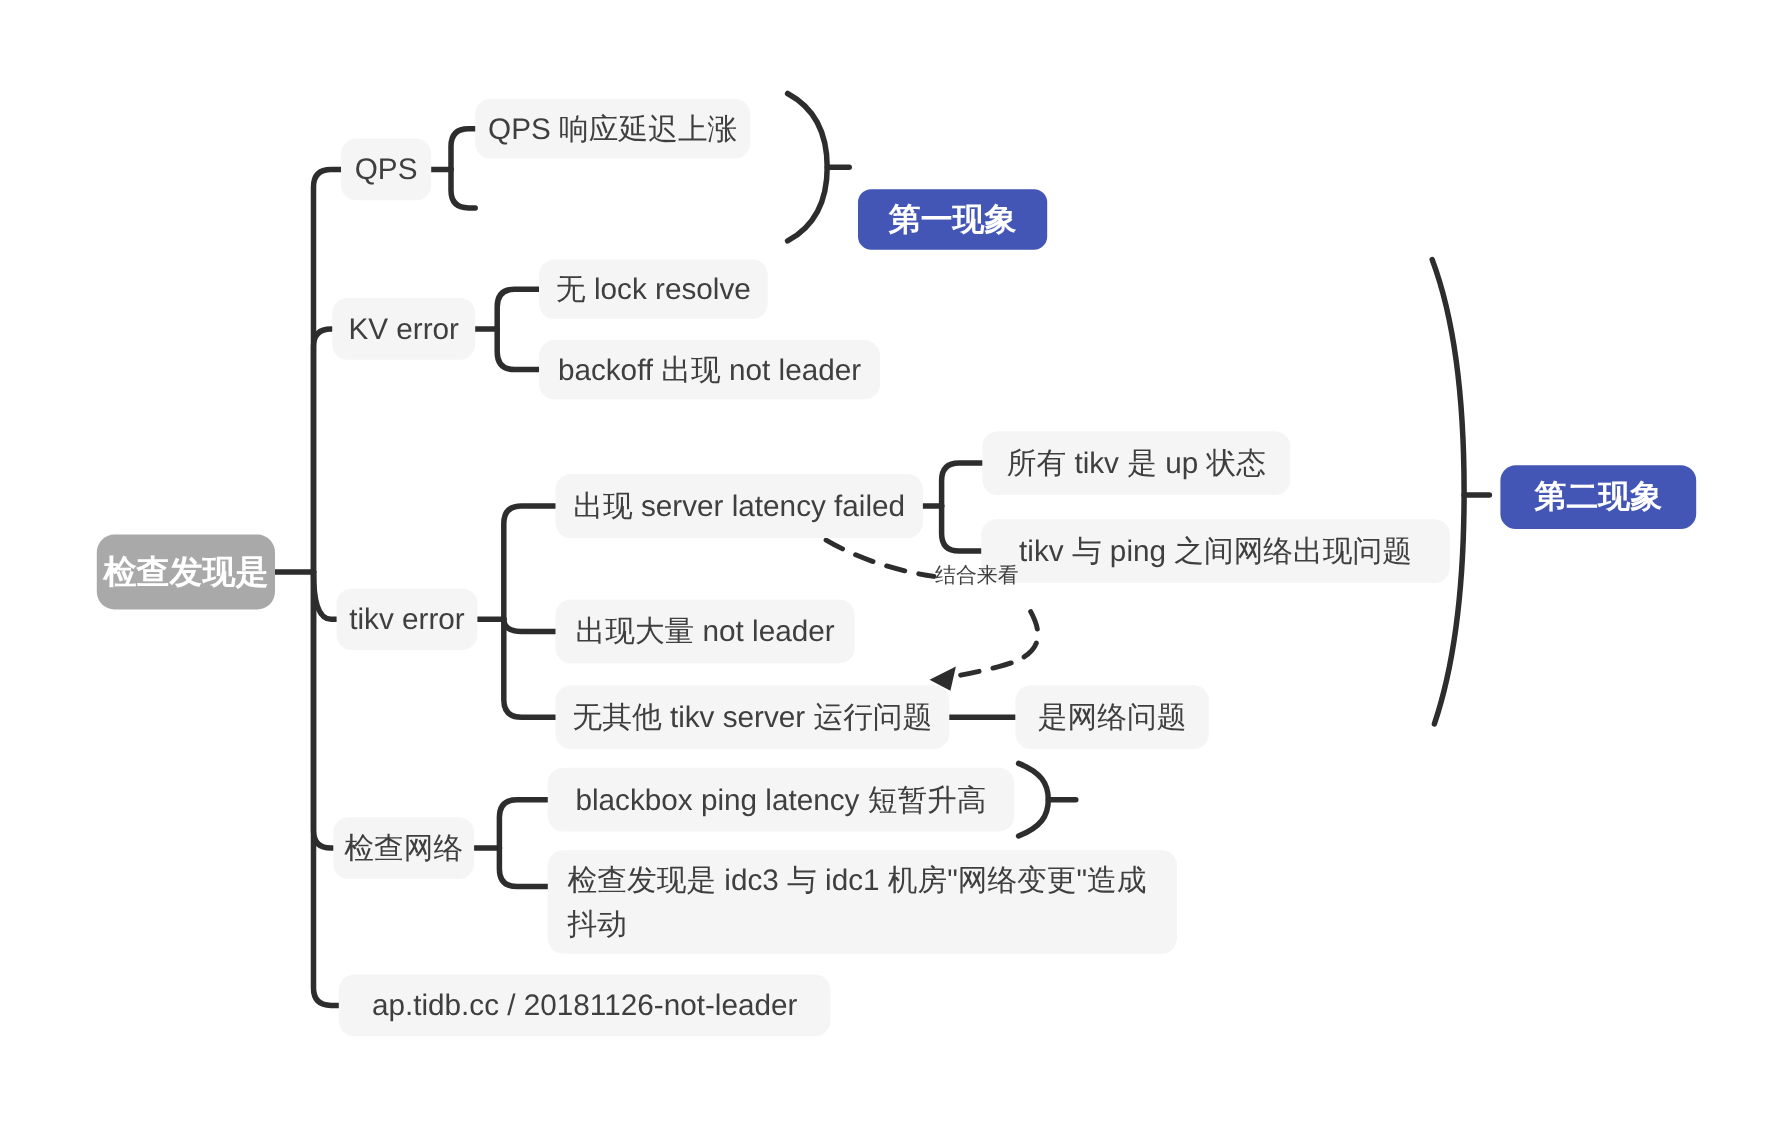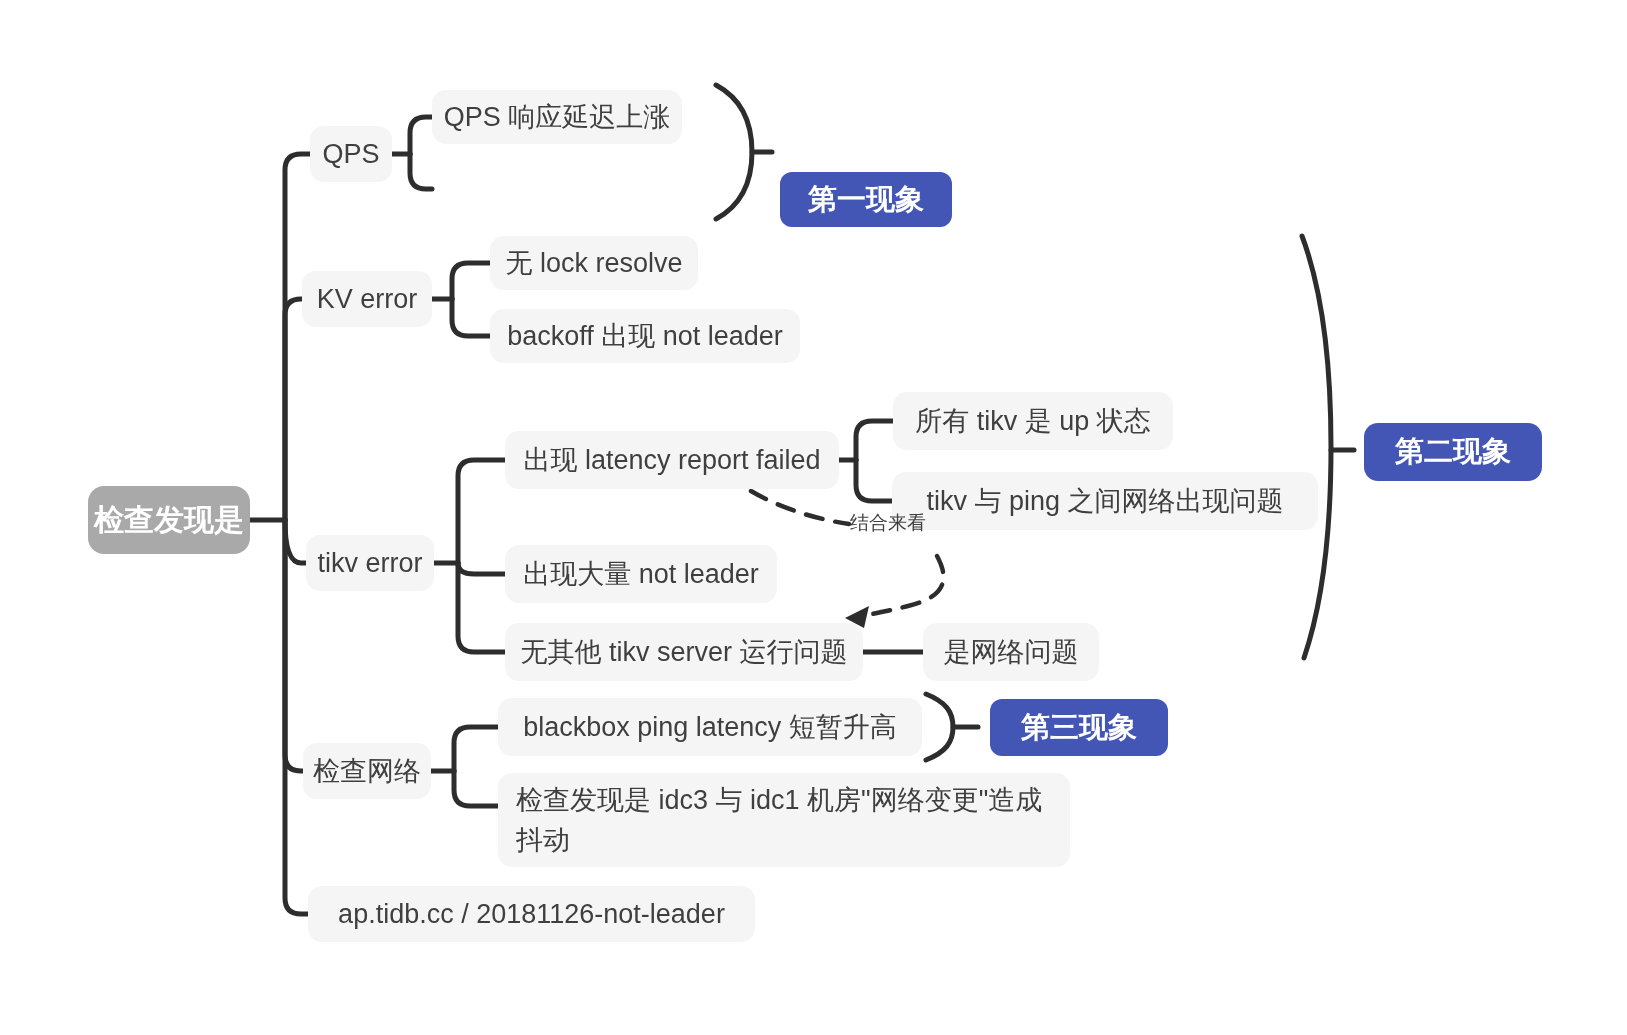--- a/index.html
+++ b/index.html
@@ -92,29 +92,28 @@
 
   <div class="node" style="left:310px;top:126px;width:82px;height:56px;">QPS</div>
   <div class="node" style="left:432px;top:90px;width:250px;height:54px;text-align:center;">QPS 响应延迟上涨</div>
   <div class="summary-node" style="left:780px;top:125px;width:172px;height:55px;margin-top:47px;">第一现象</div>
 
   <div class="node" style="left:302px;top:271px;width:130px;height:56px;">KV error</div>
   <div class="node" style="left:490px;top:236px;width:208px;height:54px;">无 lock resolve</div>
   <div class="node" style="left:490px;top:309px;width:310px;height:54px;">backoff 出现 not leader</div>
 
   <div class="node" style="left:306px;top:535px;width:128px;height:56px;">tikv error</div>
-  <div class="node" style="left:505px;top:431px;width:334px;height:58px;">出现 latency report failed</div>
+  <div class="node" style="left:505px;top:431px;width:334px;height:58px;">出现 server latency failed</div>
   <div class="node" style="left:893px;top:392px;width:280px;height:58px;">所有 tikv 是 up 状态</div>
   <div class="node" style="left:892px;top:472px;width:426px;height:58px;">tikv 与 ping 之间网络出现问题</div>
   <div class="node" style="left:505px;top:545px;width:272px;height:58px;">出现大量 not leader</div>
   <div class="node" style="left:505px;top:623px;width:358px;height:58px;">无其他 tikv server 运行问题</div>
   <div class="node" style="left:923px;top:623px;width:176px;height:58px;">是网络问题</div>
   <div class="summary-node" style="left:1364px;top:423px;width:178px;height:58px;border-radius:14px;">第二现象</div>
   <div class="float-label" style="left:850px;top:510px;">结合来看</div>
 
   <div class="node" style="left:303px;top:743px;width:128px;height:56px;">检查网络</div>
   <div class="node" style="left:498px;top:698px;width:424px;height:58px;">blackbox ping latency 短暂升高</div>
-  <div class="summary-node" style="left:990px;top:699px;width:178px;height:57px;">第三现象</div>
   <div class="node wrap" style="left:498px;top:773px;width:572px;height:94px;">检查发现是 idc3 与 idc1 机房"网络变更"造成抖动</div>
 
   <div class="node" style="left:308px;top:886px;width:447px;height:56px;">ap.tidb.cc / 20181126-not-leader</div>
 
 </div>
 
 </body></html>

